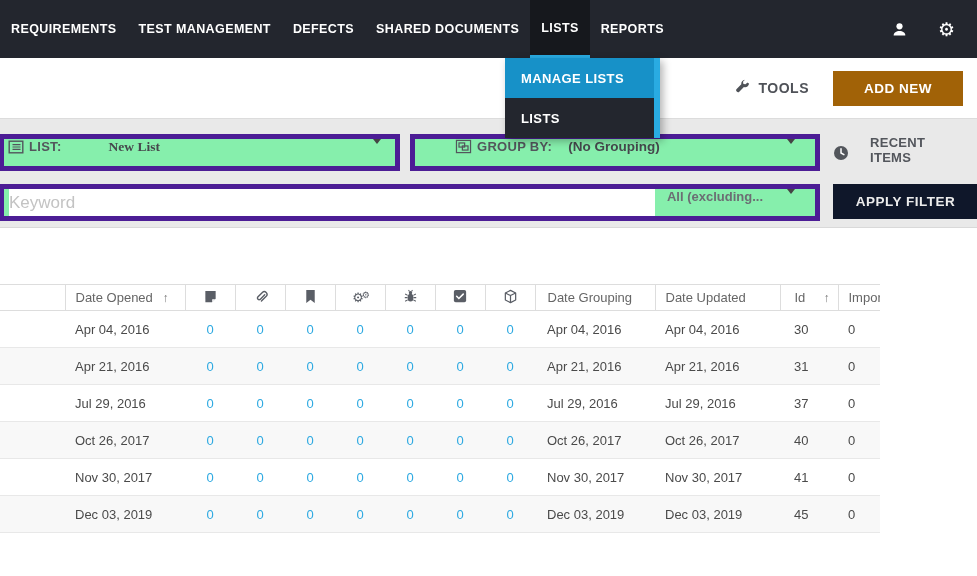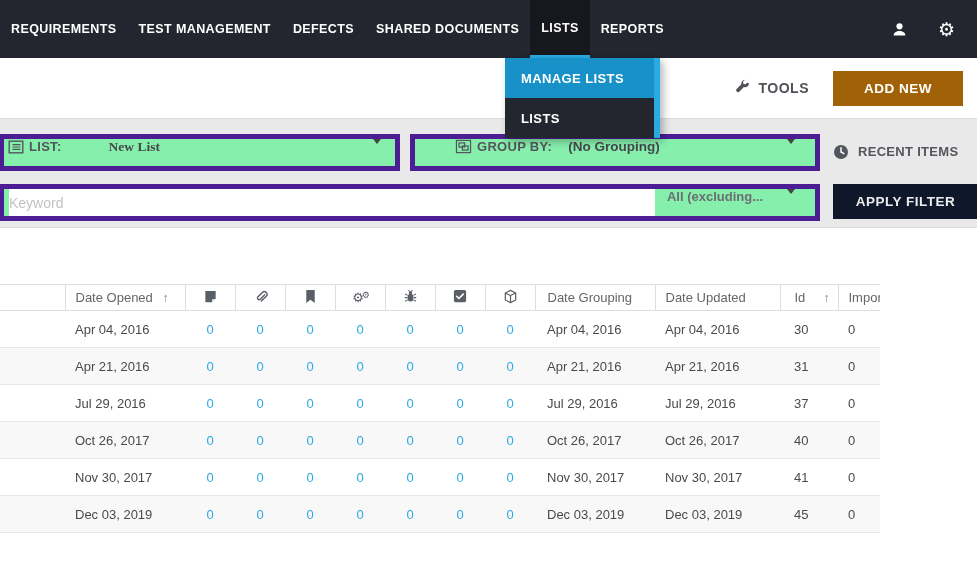--- a/index.html
+++ b/index.html
@@ -28,24 +28,24 @@
   
   .filterband { position:absolute; left:0; top:118px; width:977px; height:110px; background:#e9e9e9; border-top:1px solid #dcdcdc; border-bottom:1px solid #d9d9d9; }
   .box { position:absolute; background:#86efac; border:5px solid #4c1d95; height:37px; display:flex; }
   .list-box { left:-1px; top:15px; width:401px; padding:0 14px 0 4px; }
   .group-box { left:410px; top:15px; width:410px; padding:0 20px 0 40px; }
   .flabel { color:#53565c; font-size:13px; font-weight:700; letter-spacing:.3px; margin-left:5px; }
   .fvalue { color:#46484d; font-size:13.5px; font-weight:600; }
   .list-box .fvalue { margin-left:47px;font-family:Liberation Serif, serif; }
   .group-box .fvalue { margin-left:16px; }
   .caret { width:0; height:0; border-left:4.5px solid transparent; border-right:4.5px solid transparent; border-top:5.5px solid #444; margin-left:auto; }
-  .recent-items { position:absolute; left:833px; top:25px; width:132px; height:37px; display:flex; align-items:flex-start; gap:9px; cursor:pointer; }
+  .recent-items { position:absolute; left:833px; top:9px; width:132px; height:37px; display:flex; align-items:flex-end; gap:21px; cursor:pointer; }
   .recent-label { color:#53565c; font-size:13px; font-weight:700; letter-spacing:.3px; }
   .keyword-wrap { left:-1px; top:65px; width:821px; padding:0 20px 0 5px; gap:12px; }
-  .keyword-input { flex:1; border:none; outline:none; font-size:14px; color:#444; font-family:"Liberation Sans",sans-serif; }
+  .keyword-input { flex:1; border:none; outline:none; font-size:17px; color:#444; font-family:"Liberation Sans",sans-serif; }
   .keyword-input::placeholder { color:#c3c3c3; }
   .scope-value { color:#6b6e73; font-size:13px; font-weight:600; }
   .scope-caret { margin-left:12px; }
   .apply-btn { position:absolute; left:833px; top:65px; width:145px; height:35px; background:#0f172a; border:none; color:#ececec; font-size:13.5px; font-weight:600; letter-spacing:.5px; font-family:"Liberation Sans",sans-serif; cursor:pointer; }
 
   
   .table-wrap { position:absolute; left:0; top:284px; width:880px; overflow:hidden; }
   table { border-collapse:collapse; table-layout:fixed; width:995px; }
   thead th { height:26px; border-top:1px solid #ddd; border-bottom:1px solid #ddd; border-right:1px solid #ddd; font-weight:400; color:#666; font-size:13px; }
   thead th:last-child { border-right:none; }

